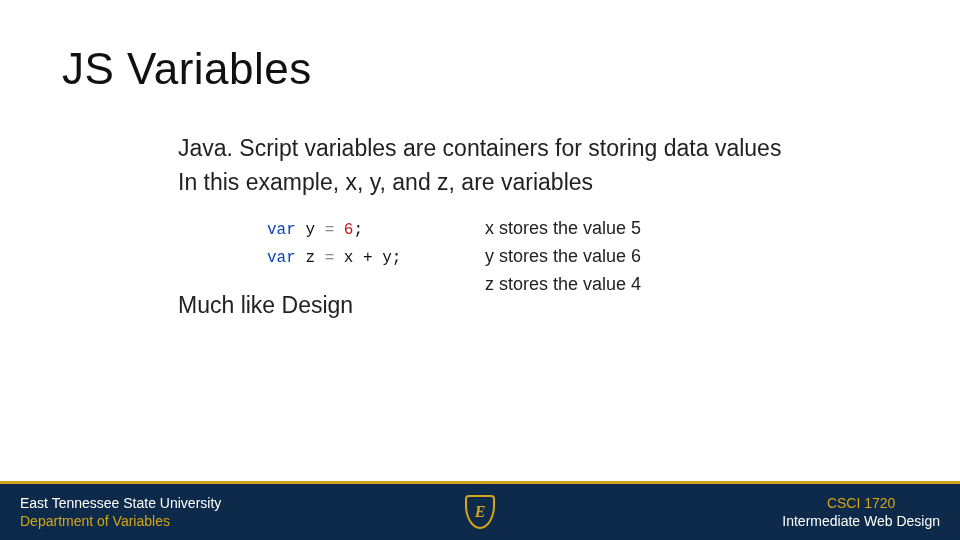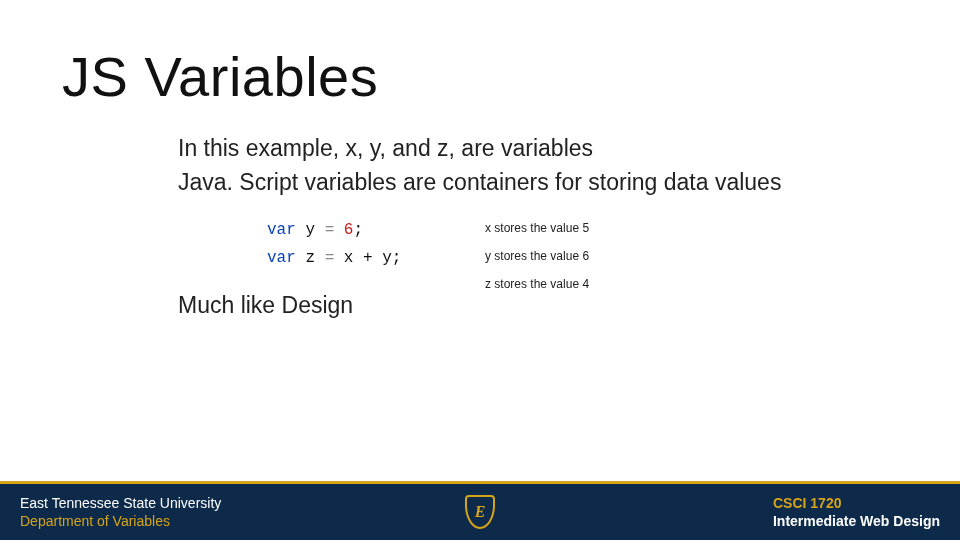--- a/index.html
+++ b/index.html
@@ -1,54 +1,54 @@
 <!DOCTYPE html>
 <html><head>
 <meta charset="utf-8">
 <style>
   * { margin: 0; padding: 0; box-sizing: border-box; }
   html, body { width: 960px; height: 540px; font-family: "Segoe UI", Arial, sans-serif; background: #fff; overflow: hidden; }
   .slide { position: relative; width: 960px; height: 540px; }
-  .title { position: absolute; left: 62px; top: 44px; font-size: 56px; font-weight: 400; color: #111; letter-spacing: 0.5px; }
+  .title { position: absolute; left: 62px; top: 44px; font-size: 44px; font-weight: 400; color: #111; letter-spacing: 0.5px; }
   .body { position: absolute; left: 178px; top: 135px; width: 660px; color: #222; font-size: 23px; line-height: 1.2; }
   .body p { margin-bottom: 6px; }
   .body .gap { height: 90px; }
   .code-block { position: absolute; left: 267px; top: 216px; font-family: Consolas, "Courier New", monospace; font-size: 16px; line-height: 28px; color: #111; }
   .kw { color: #0a44b8; }
   .op { color: #888; }
   .num { color: #c41a16; }
-  .explain { position: absolute; left: 485px; top: 214px; font-size: 12px; line-height: 28px; color: #222; font-family: "Segoe UI", Arial, sans-serif; }
+  .explain { position: absolute; left: 485px; top: 214px; font-size: 18px; line-height: 28px; color: #222; font-family: "Segoe UI", Arial, sans-serif; }
   .footer { position: absolute; left: 0; bottom: 0; width: 960px; height: 56px; background: #0d2a4a; display: flex; align-items: center; gap: 12px; }
   .gold-bar { position: absolute; left: 0; top: -3px; width: 960px; height: 3px; background: #d6a418; }
   .footer-left { color: #fff; margin-left: 20px; font-size: 14px; line-height: 1.3; }
   .footer-left .line1 { display: block; }
   .footer-left .line2 { display: block; color: #d6a418; }
-  .footer-right { margin-left: auto; margin-right: 20px; color: #fff; font-size: 14px; text-align: left; line-height: 1.3; font-weight: bold; }
+  .footer-right { margin-left: auto; margin-right: 20px; color: #fff; font-size: 14px; text-align: center; line-height: 1.3; }
   .footer-right .line1 { display: block; color: #d6a418; }
   .footer-right .line2 { display: block; }
   .shield-wrap { position: absolute; left: 50%; top: 50%; transform: translate(-50%, -50%); }
   .shield {
     width: 30px; height: 34px;
     background: #0d2a4a;
     border: 2px solid #d6a418;
     border-radius: 4px 4px 50% 50% / 4px 4px 70% 70%;
     display: flex; align-items: center; justify-content: center;
   }
   .shield span { color: #d6a418; font-family: Georgia, serif; font-weight: bold; font-size: 16px; font-style: italic; }
 </style>
 </head>
 <body>
 
 <div class="slide">
 
   <h1 class="title">JS Variables</h1>
 
   <div class="body">
+    <p>Java. Script variables are containers for storing data values</p>
     <p>In this example, x, y, and z, are variables</p>
-    <p>Java. Script variables are containers for storing data values</p>
     <div class="gap"></div>
     <p>Much like Design</p>
   </div>
 
   <div class="code-block">
     <div><span class="kw">var</span> <span>y</span> <span class="op">=</span> <span class="num">6</span><span>;</span></div>
     <div><span class="kw">var</span> <span>z</span> <span class="op">=</span> <span>x + y;</span></div>
   </div>
 
   <div class="explain">

